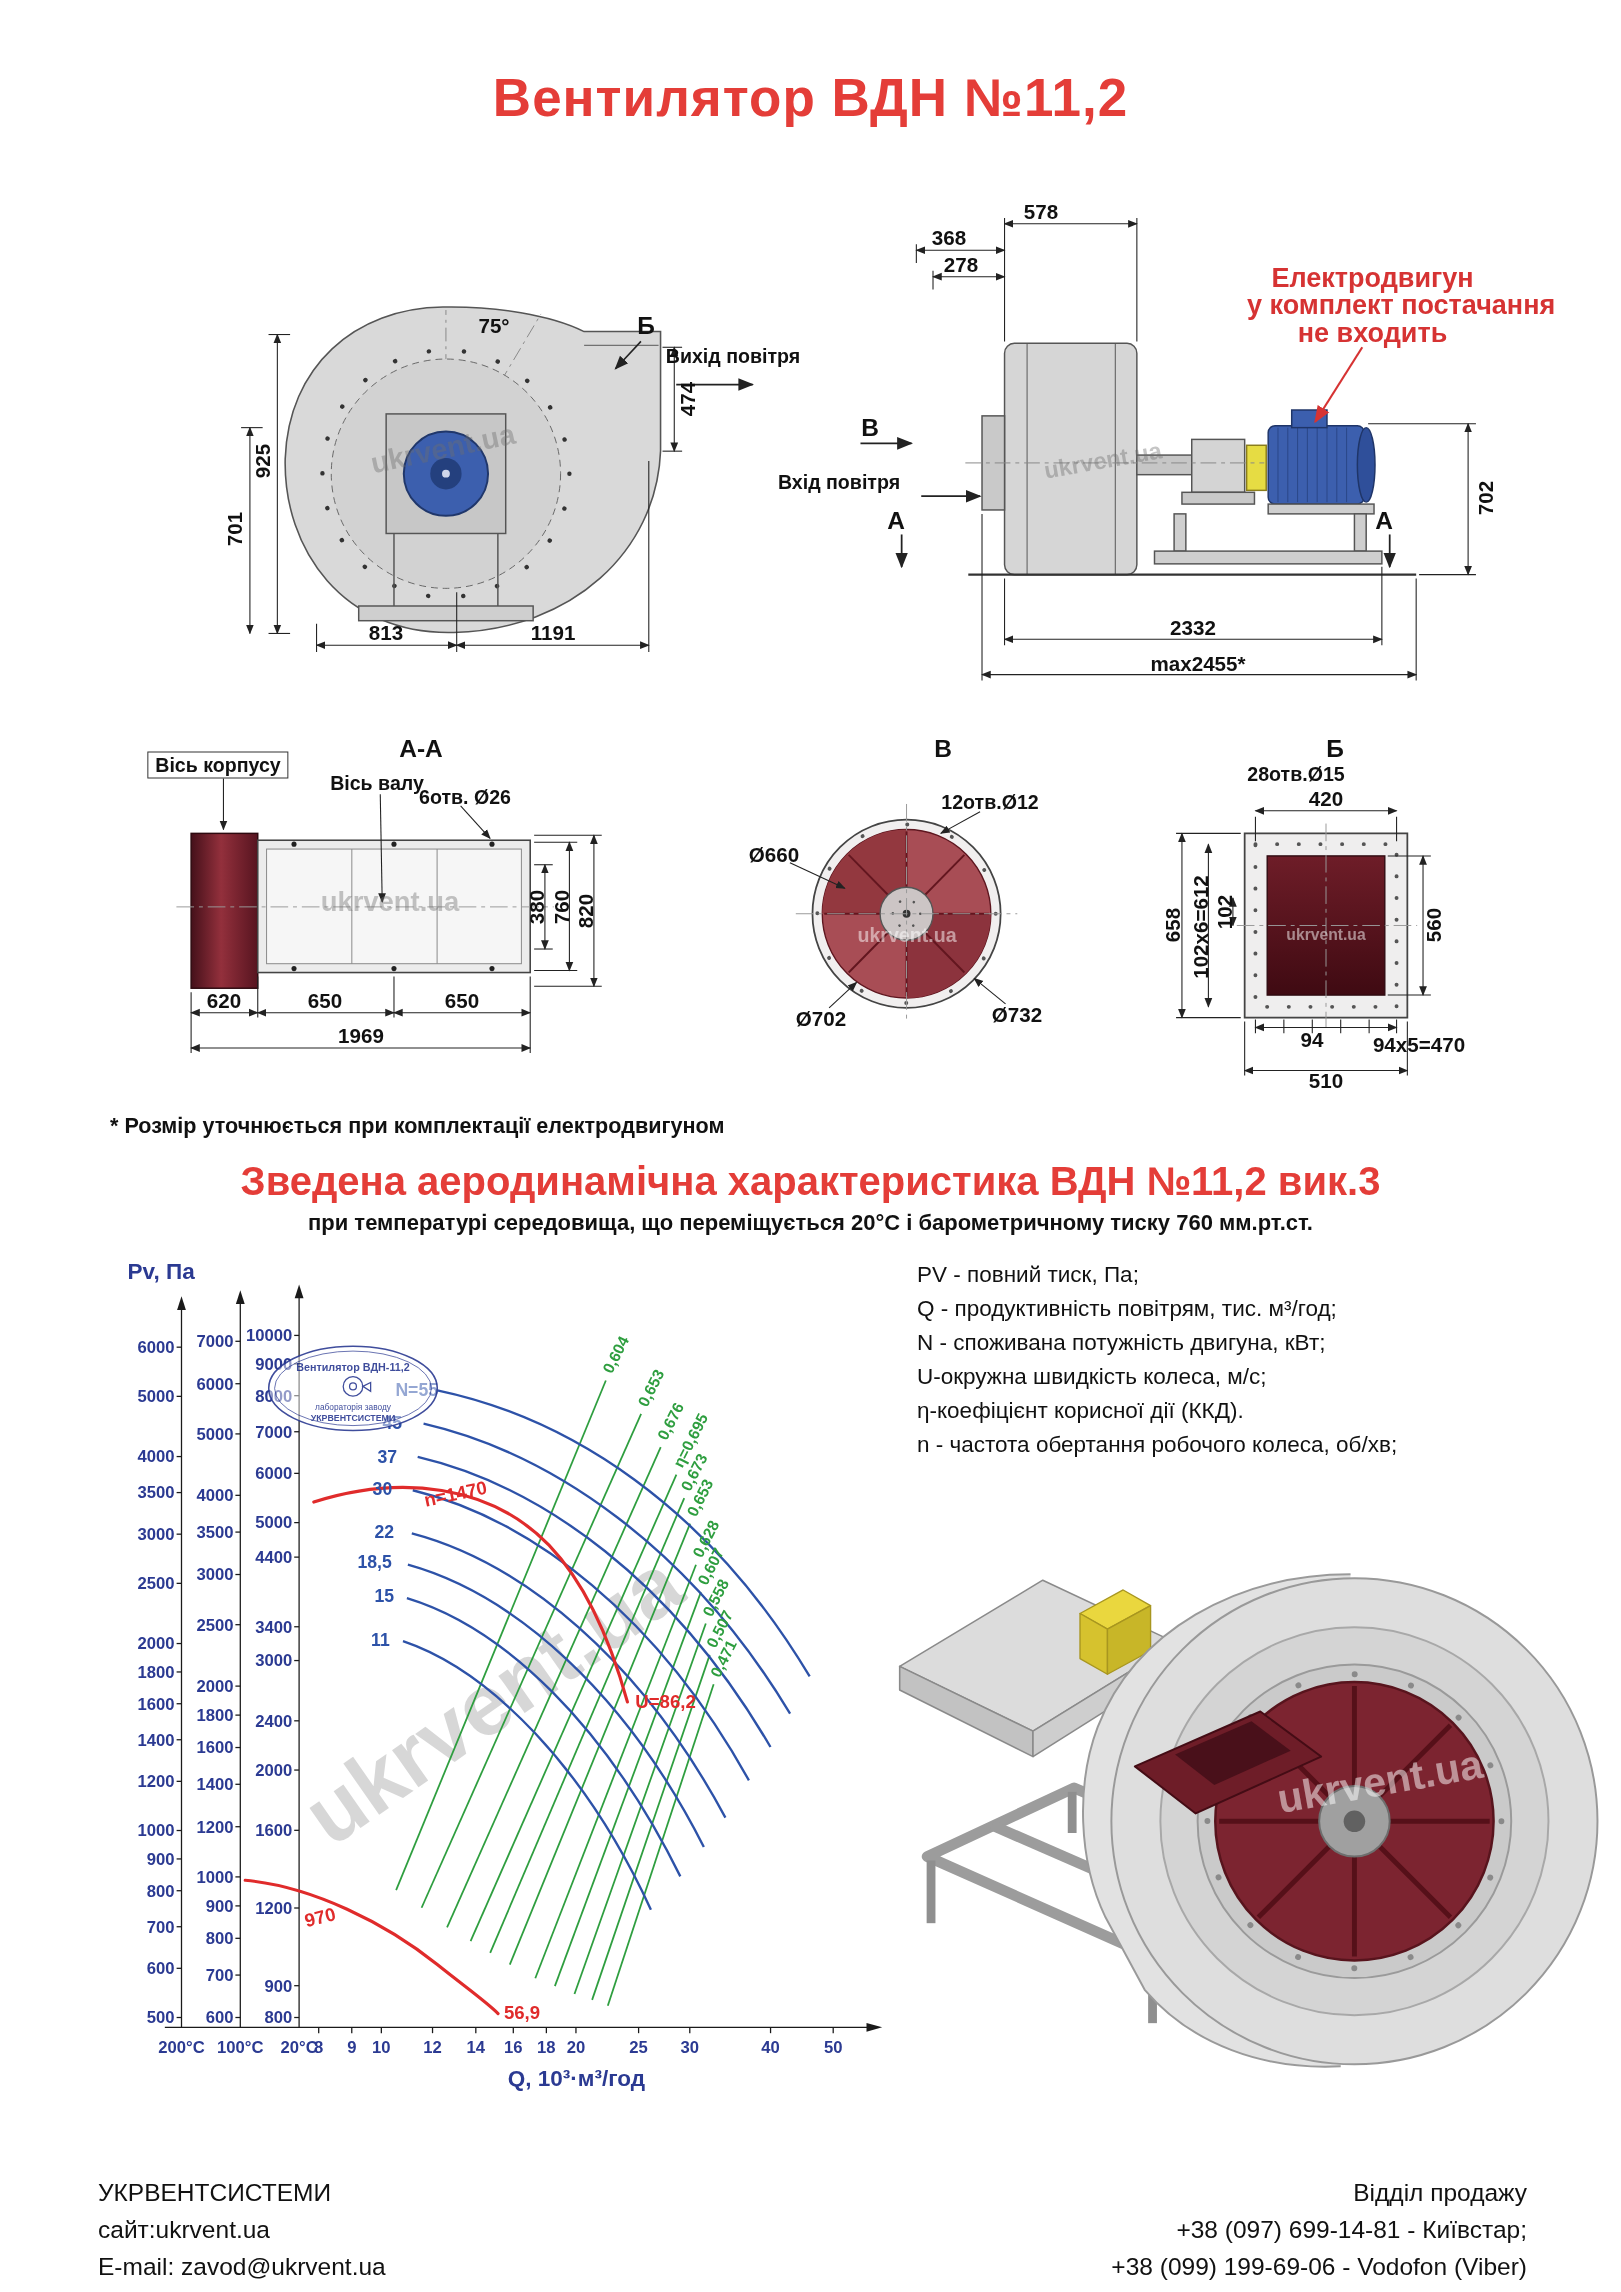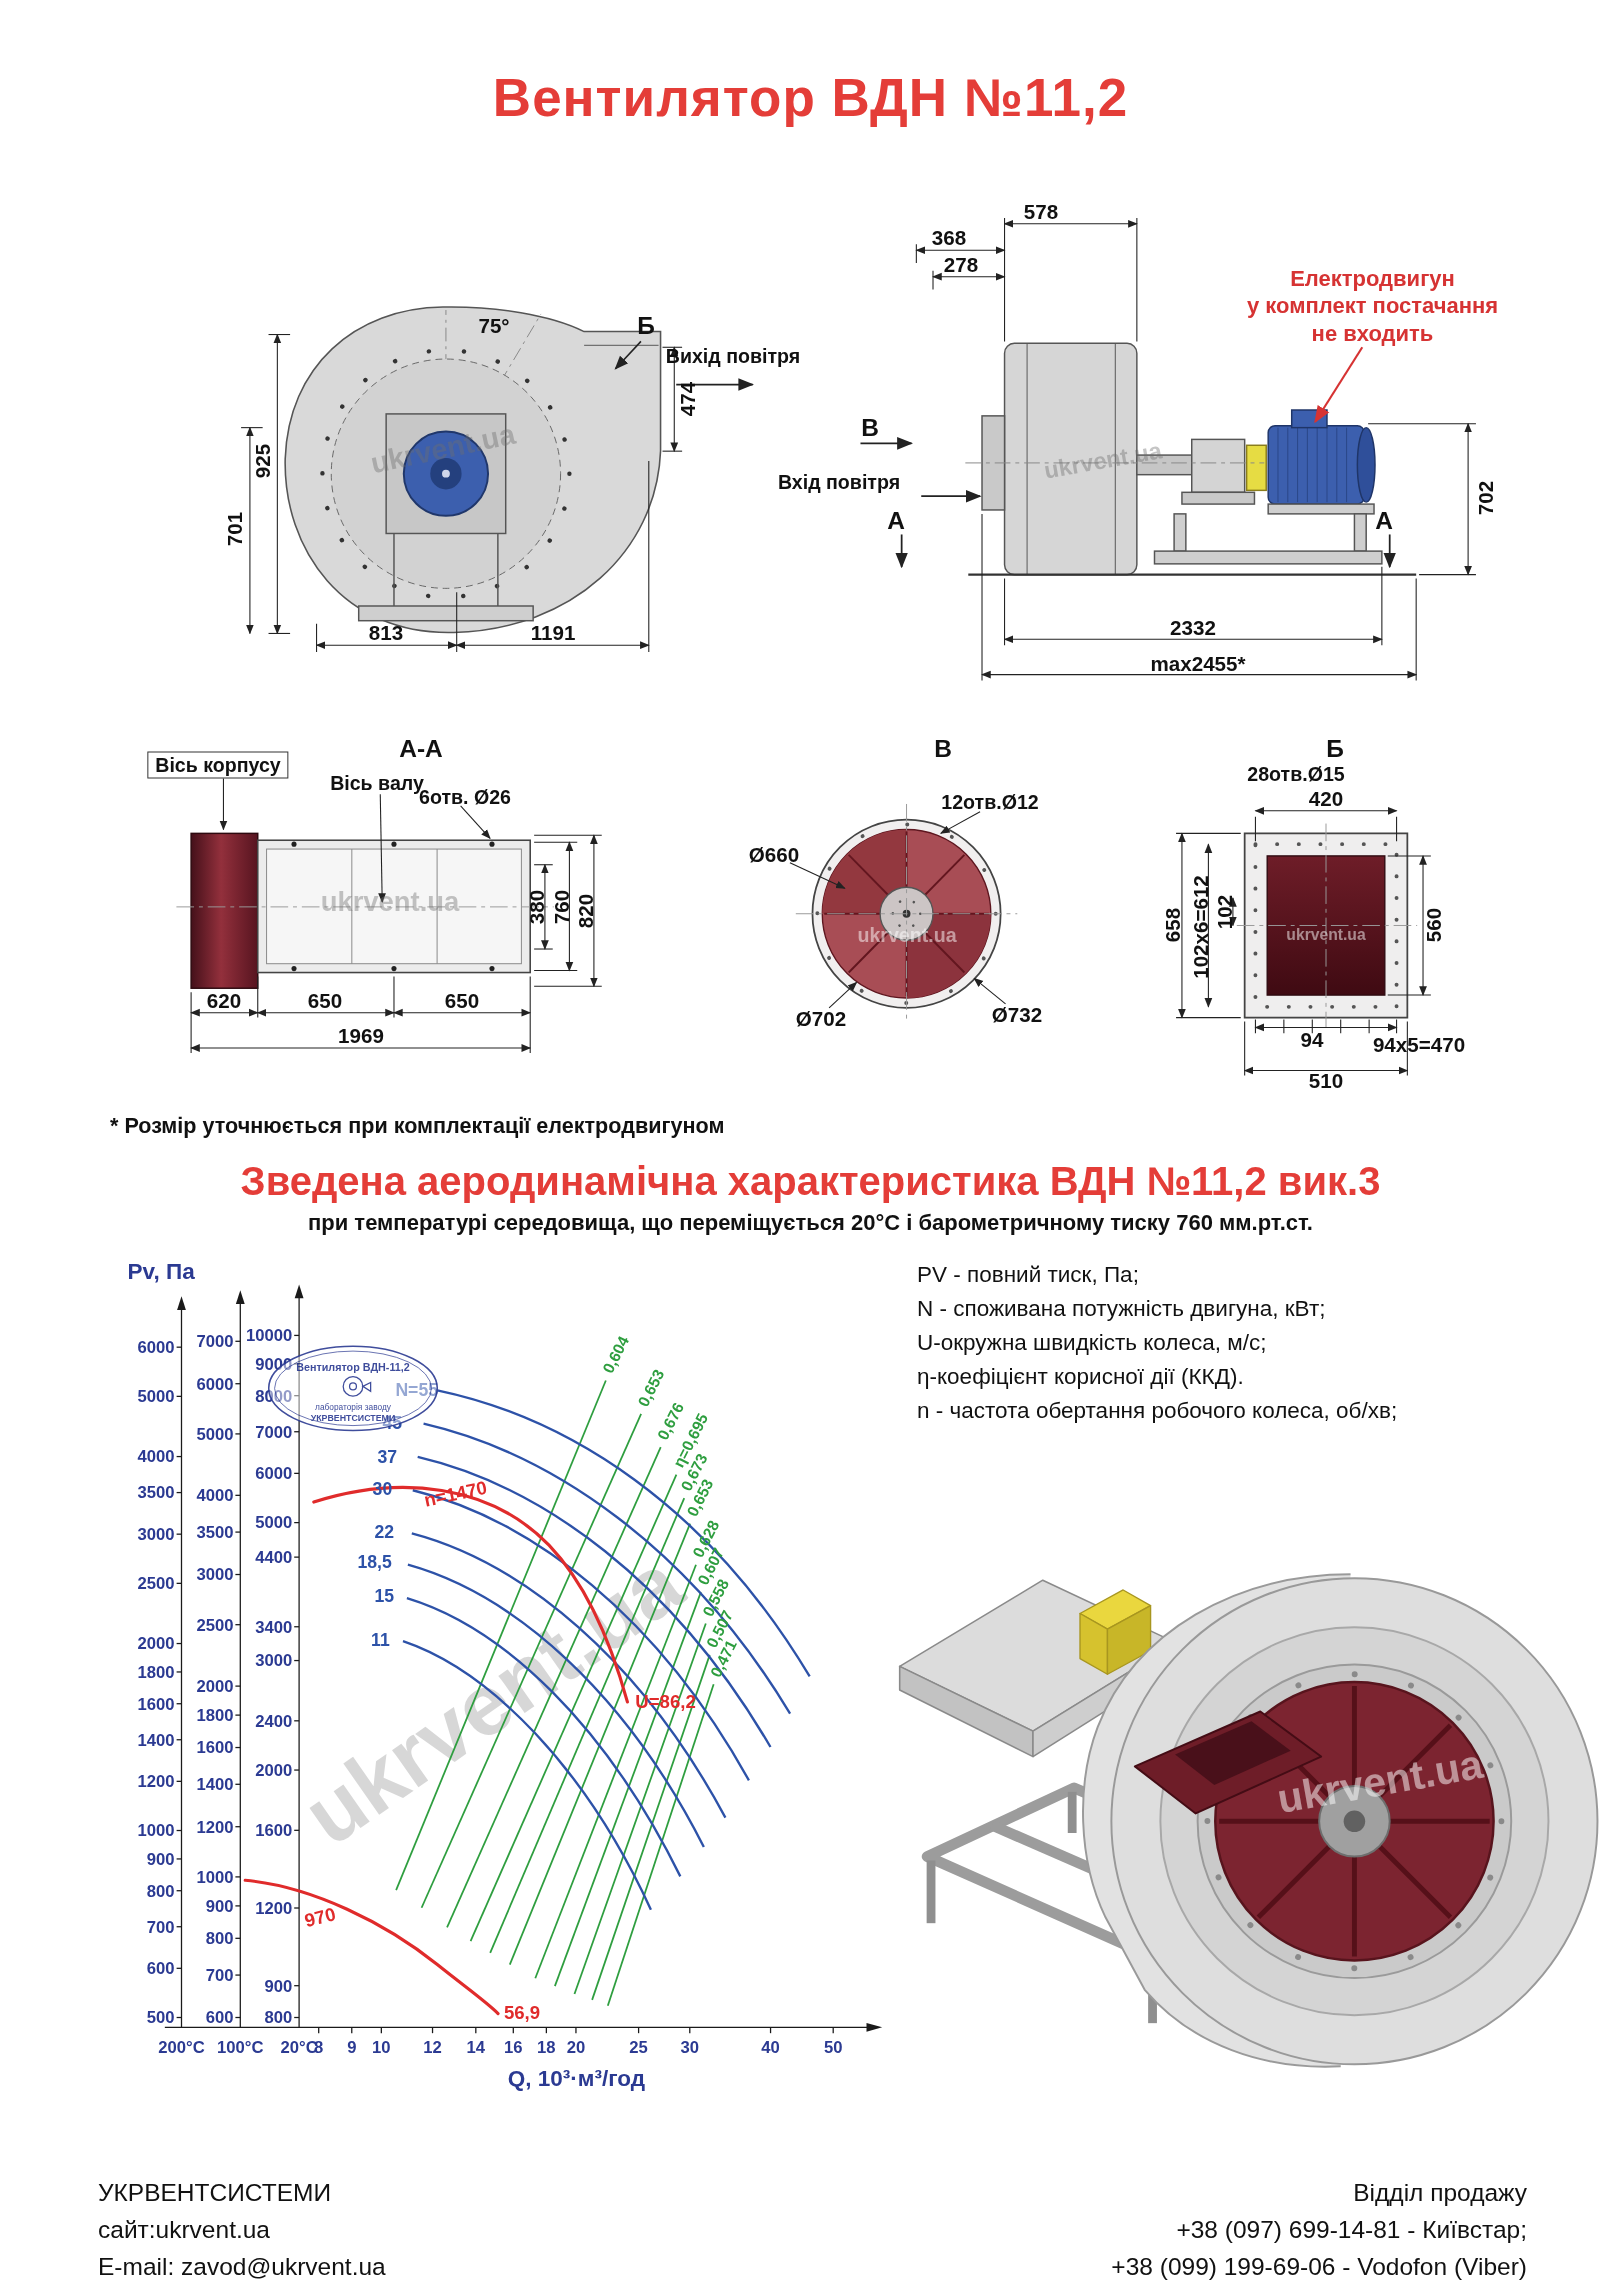--- a/index.html
+++ b/index.html
@@ -12,21 +12,21 @@
   .center{position:absolute;left:0;width:100%;text-align:center;white-space:nowrap;z-index:2}
   .pl{position:absolute;transform:translate(-50%,-50%);white-space:nowrap;z-index:2}
   .plv{position:absolute;transform:translate(-50%,-50%) rotate(-90deg);white-space:nowrap;z-index:2}
   .pll{position:absolute;white-space:nowrap;z-index:2}
   .title{font-size:53px;font-weight:700;color:#e43d38;letter-spacing:1px}
   .subtitle{font-size:29px;font-weight:700}
   .dim{font-weight:700;font-size:20.6px}
   .mark{font-weight:700;font-size:24.5px}
   .lbl{font-weight:700;font-size:19.6px}
   .boxed{border:1.5px solid #333;background:#fff;padding:1px 6.9px}
-  .note{text-align:center;color:#d63333;font-weight:700;font-size:22px;line-height:27.4px}
+  .note{text-align:center;color:#d63333;font-weight:700;font-size:27px;line-height:27.4px}
   .note span{display:block}
   .footnote{font-size:21.6px;font-weight:700}
   .aero-h{font-size:40px;font-weight:700;color:#e43d38}
   .aero-s{font-size:22px;font-weight:700}
   .legend div{font-size:22.5px;line-height:34px}
   .footer div{font-size:24.5px;line-height:37px}
   .wm{position:absolute;font-weight:700;color:rgba(110,110,110,.40);white-space:nowrap;z-index:1}
   .wm-light{color:rgba(255,255,255,.50)}
   
   #chart-svg text{font-family:"Liberation Sans",sans-serif}
@@ -552,20 +552,21 @@
   <div class="pl dim" style="left:1312px;top:1040px">94</div>
   <div class="pl dim" style="left:1419px;top:1045px">94х5=470</div>
   <div class="pl dim" style="left:1326px;top:1081px">510</div>
 
   <div class="pll footnote" style="left:110px;top:1113px">* Розмір уточнюється при комплектації електродвигуном</div>
   <div class="center aero-h" style="top:1159px">Зведена аеродинамічна характеристика ВДН №11,2 вик.3</div>
   <div class="center aero-s" style="top:1210px">при температурі середовища, що переміщується 20°С і барометричному тиску 760 мм.рт.ст.</div>
 
   <div class="pll legend" style="left:917px;top:1258px">
     <div>PV - повний тиск, Па;</div>
+    <div>Q - продуктивність повітрям, тис. м³/год;</div>
     <div>N - споживана потужність двигуна, кВт;</div>
     <div>U-окружна швидкість колеса, м/с;</div>
     <div>η-коефіцієнт корисної дії (ККД).</div>
     <div>n - частота обертання робочого колеса, об/хв;</div>
   </div>
 
   <div class="wm" style="left:443px;top:449px;font-size:29px;transform:translate(-50%,-50%) rotate(-12deg)">ukrvent.ua</div>
   <div class="wm" style="left:1103px;top:461px;font-size:23.5px;transform:translate(-50%,-50%) rotate(-10deg)">ukrvent.ua</div>
   <div class="wm" style="left:390px;top:902px;font-size:27.4px;transform:translate(-50%,-50%)">ukrvent.ua</div>
   <div class="wm wm-light" style="left:907px;top:935px;font-size:19.6px;transform:translate(-50%,-50%)">ukrvent.ua</div>

